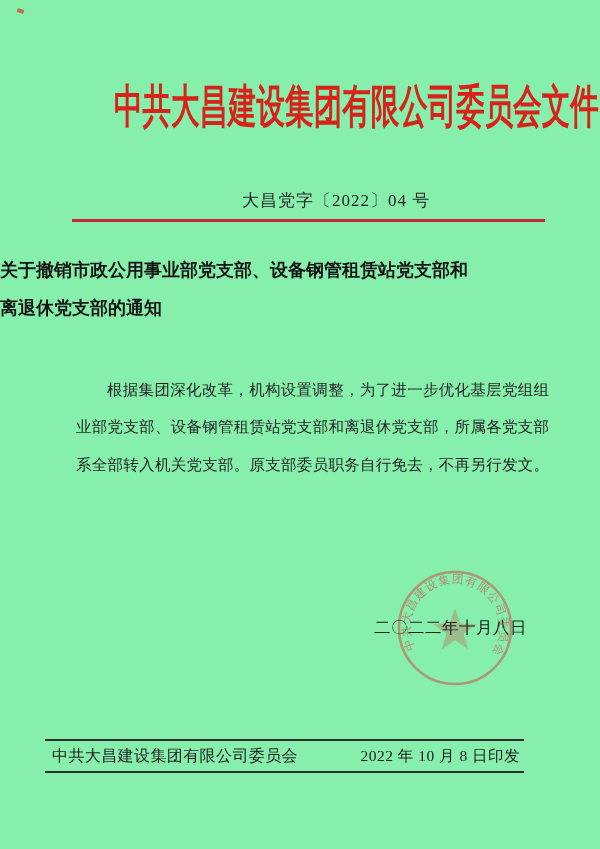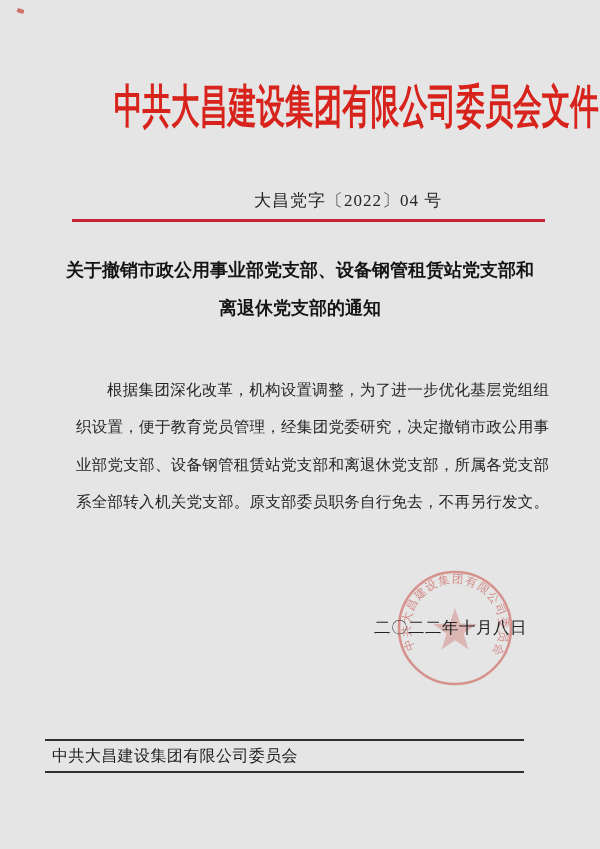--- a/index.html
+++ b/index.html
@@ -4,52 +4,52 @@
 <style>
   html,body{margin:0;padding:0;}
   body{
     width:600px;height:849px;
     background:#ffffff;
     font-family:"Liberation Serif","DejaVu Serif",serif;
     position:relative;
     overflow:hidden;
     color:#1f1f1f;
   }
-  .page{position:absolute;inset:0;background:#e5e5e5;}
+  .page{position:absolute;inset:0;background:#86efac;}
 
   .corner-mark{
     position:absolute;left:17px;top:9px;width:7px;height:4px;
     background:#c94a3c;opacity:.75;transform:rotate(18deg);border-radius:1px;
   }
 
   .header-title{
     position:absolute;top:76px;left:0;width:600px;
     text-align:center;white-space:nowrap;
     font-size:46px;font-weight:bold;
     color:#d8231c;
     transform:scaleX(0.62);transform-origin:50% 50%;
     letter-spacing:0px;
     font-family:"Liberation Serif","DejaVu Serif",serif;
   }
 
   .doc-number{
     position:absolute;top:189px;left:50%;
-    transform:translateX(-50%);margin-left:48px;
+    transform:translateX(-50%);margin-left:36px;
     font-size:17px;letter-spacing:1px;color:#252525;
     white-space:nowrap;
   }
 
   .red-line{
     position:absolute;top:219px;left:72px;width:473px;height:3px;
     background:#c82338;
   }
 
   .doc-title{
     position:absolute;top:251px;left:0;width:600px;
-    text-align:center;font-weight:bold;color:#141414;
+    font-weight:bold;color:#141414;
     font-size:18px;line-height:38px;white-space:nowrap;
   }
 
   .salutation{
     position:absolute;top:340px;left:71px;
     font-family:"Liberation Sans","DejaVu Sans",sans-serif;
     font-weight:bold;font-size:18.5px;letter-spacing:7.5px;
     color:#161616;white-space:nowrap;
   }
 
@@ -107,35 +107,35 @@
   <div class="red-line"></div>
 
   <div class="doc-title">
     <div>关于撤销市政公用事业部党支部、设备钢管租赁站党支部和</div>
     <div>离退休党支部的通知</div>
   </div>
 
 
   <div class="body-block">
     <div class="body-line indent">根据集团深化改革，机构设置调整，为了进一步优化基层党组组</div>
-    <div class="body-line">织设置，便于教育党员管理，经集团党委研究，决定撤销市政公用事</div>
     <div class="body-line">业部党支部、设备钢管租赁站党支部和离退休党支部，所属各党支部</div>
     <div class="body-line">系全部转入机关党支部。原支部委员职务自行免去，不再另行发文。</div>
   </div>
 
   <svg class="seal" viewBox="0 0 120 120" xmlns="http://www.w3.org/2000/svg">
     <circle cx="60" cy="60" r="56" fill="none" stroke="rgba(203,80,72,0.62)" stroke-width="2.6"></circle>
     <path id="seal-arc" d="M 21.1 82.5 A 45 45 0 1 1 98.9 82.5" fill="none"></path>
     <text font-size="11.5" letter-spacing="1.2" fill="rgba(198,76,68,0.66)" font-family="Liberation Serif, DejaVu Serif, serif">
       <textPath href="#seal-arc" startOffset="2">中共大昌建设集团有限公司委员会</textPath>
     </text>
     <path d="M60 40 L65.3 55.6 L81.8 55.9 L68.6 65.8 L73.4 81.6 L60 72.2 L46.6 81.6 L51.4 65.8 L38.2 55.9 L54.7 55.6 Z" fill="rgba(200,80,72,0.35)"></path>
   </svg>
 
   <div class="issue-date">二〇二二年十月八日</div>
 
   <div class="footer-rule top"></div>
   <div class="footer-row">
     <span class="footer-issuer">中共大昌建设集团有限公司委员会</span>
+    <span class="footer-print-date">2022 年 10 月 8 日印发</span>
   </div>
   <div class="footer-rule bottom"></div>
 
 </div>
 
 </body></html>

